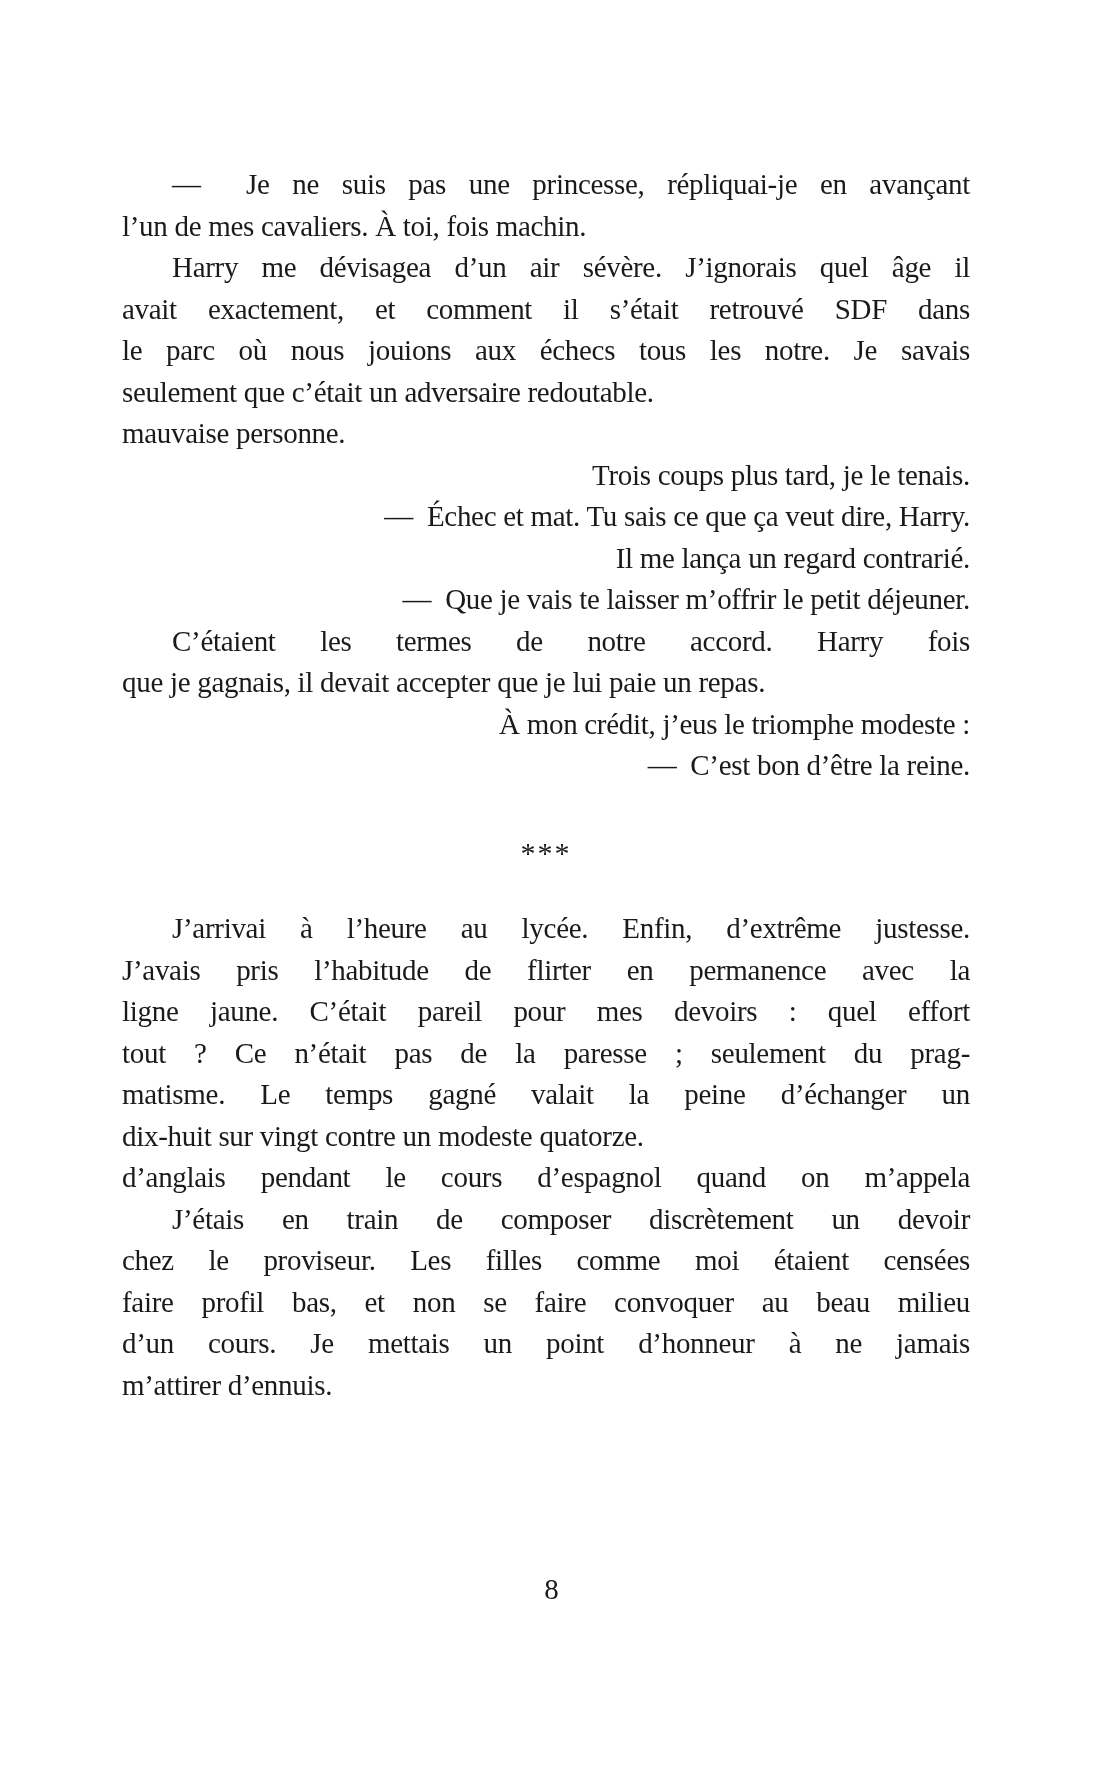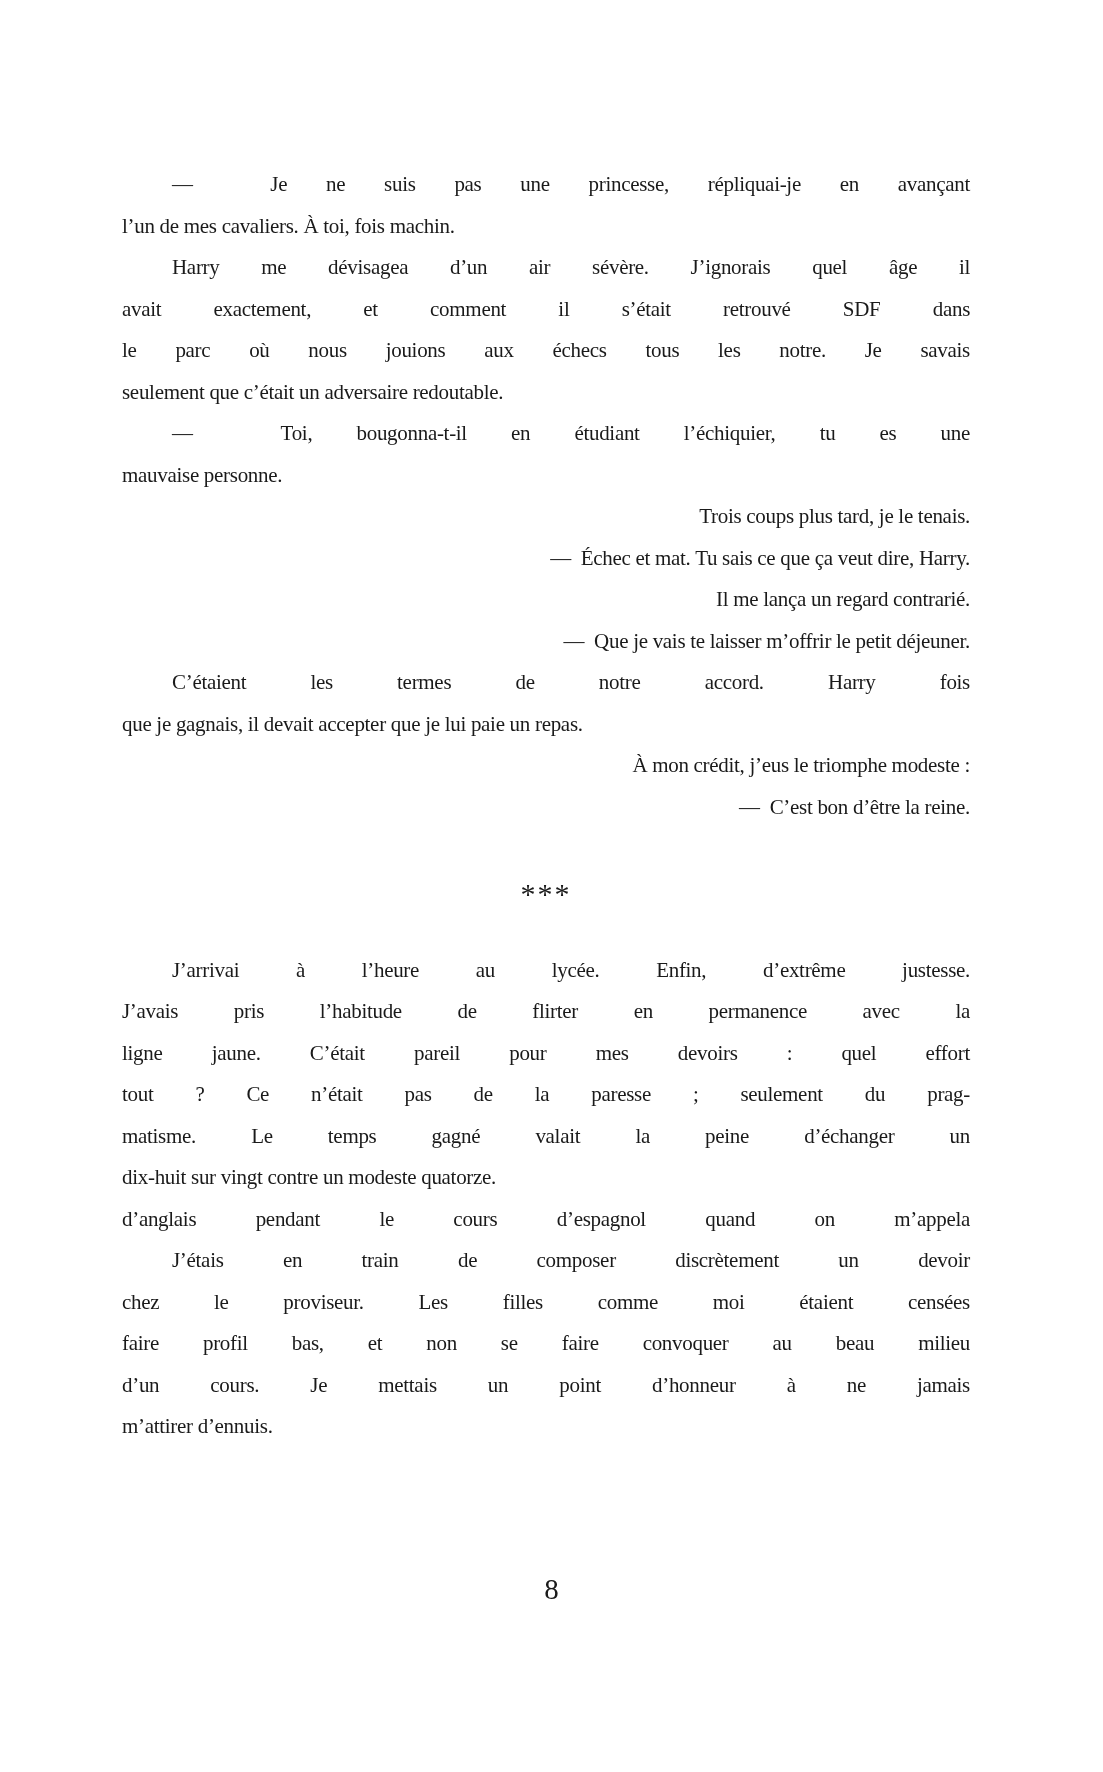--- a/index.html
+++ b/index.html
@@ -20,21 +20,21 @@
     position: absolute;
     left: 122px;
     top: 164px;
     width: 848px;
   }
   .para {
     margin: 0;
     padding: 0;
   }
   .line {
-    font-size: 21px;
+    font-size: 29px;
     line-height: 41.5px;
     letter-spacing: -0.3px;
     text-align: left;
     white-space: normal;
   }
   .line.jst {
     text-align: justify;
     text-align-last: justify;
     text-justify: inter-word;
   }
@@ -72,21 +72,20 @@
     </p>
 
     <p class="para">
       <span class="line ind jst" style="display:block">Harry me dévisagea d’un air sévère. J’ignorais quel âge il</span>
       <span class="line jst" style="display:block">avait exactement, et comment il s’était retrouvé SDF dans</span>
       <span class="line jst" style="display:block">le parc où nous jouions aux échecs tous les notre. Je savais</span>
       <span class="line" style="display:block">seulement que c’était un adversaire redoutable.</span>
     </p>
 
     <p class="para">
-      <span class="line ind jst" style="display:block">—&nbsp; Toi, bougonna-t-il en étudiant l’échiquier, tu es une</span>
       <span class="line" style="display:block">mauvaise personne.</span>
     </p>
 
     <p class="para">
       <span class="line ind" style="display:block">Trois coups plus tard, je le tenais.</span>
     </p>
 
     <p class="para">
       <span class="line ind" style="display:block">—&nbsp; Échec et mat. Tu sais ce que ça veut dire, Harry.</span>
     </p>

